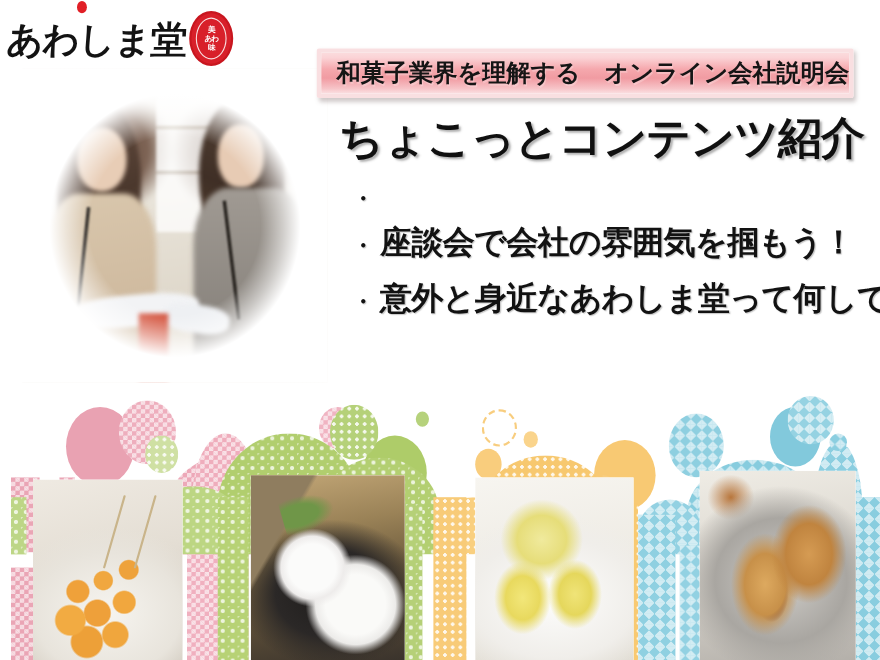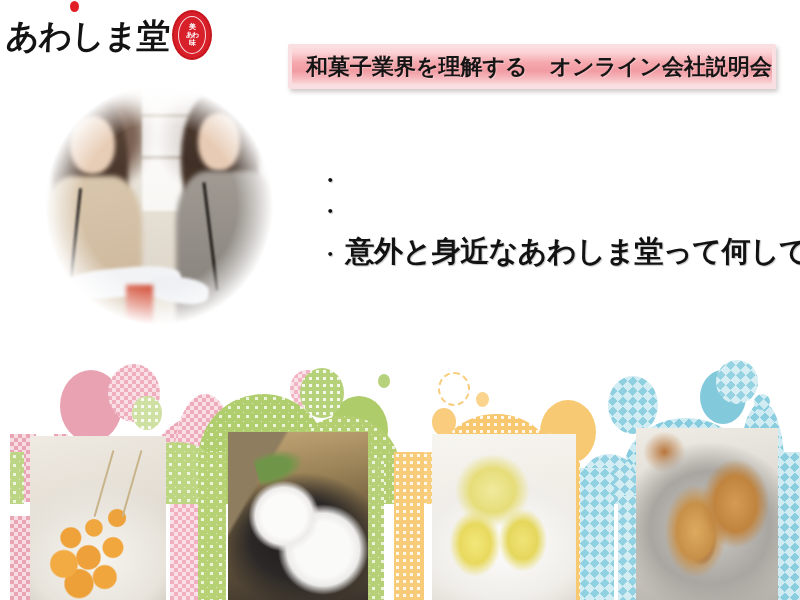--- a/index.html
+++ b/index.html
@@ -277,27 +277,29 @@
       <div class="body-r"></div>
       <div class="lanyard-l"></div>
       <div class="lanyard-r"></div>
       <div class="paper"></div>
       <div class="paper2"></div>
       <div class="redbox"></div>
     </div>
     <div class="pp-vignette"></div>
   </div>
 
+  <div class="headline">ちょこっとコンテンツ紹介</div>
 
   <div class="bullets">
     <div class="bullet">
       <span class="dot">・</span>
     </div>
     <div class="bullet">
       <span class="dot">・</span>
+      <span>座談会で会社の雰囲気を掴もう！</span>
     </div>
     <div class="bullet">
       <span class="dot">・</span>
       <span>意外と身近なあわしま堂って何してる会社？</span>
     </div>
   </div>
 
   <div class="bottom">
 
     <div class="circ" style="left:60px;top:14px;width:62px;height:72px;background:#e9a2b2;"></div>

